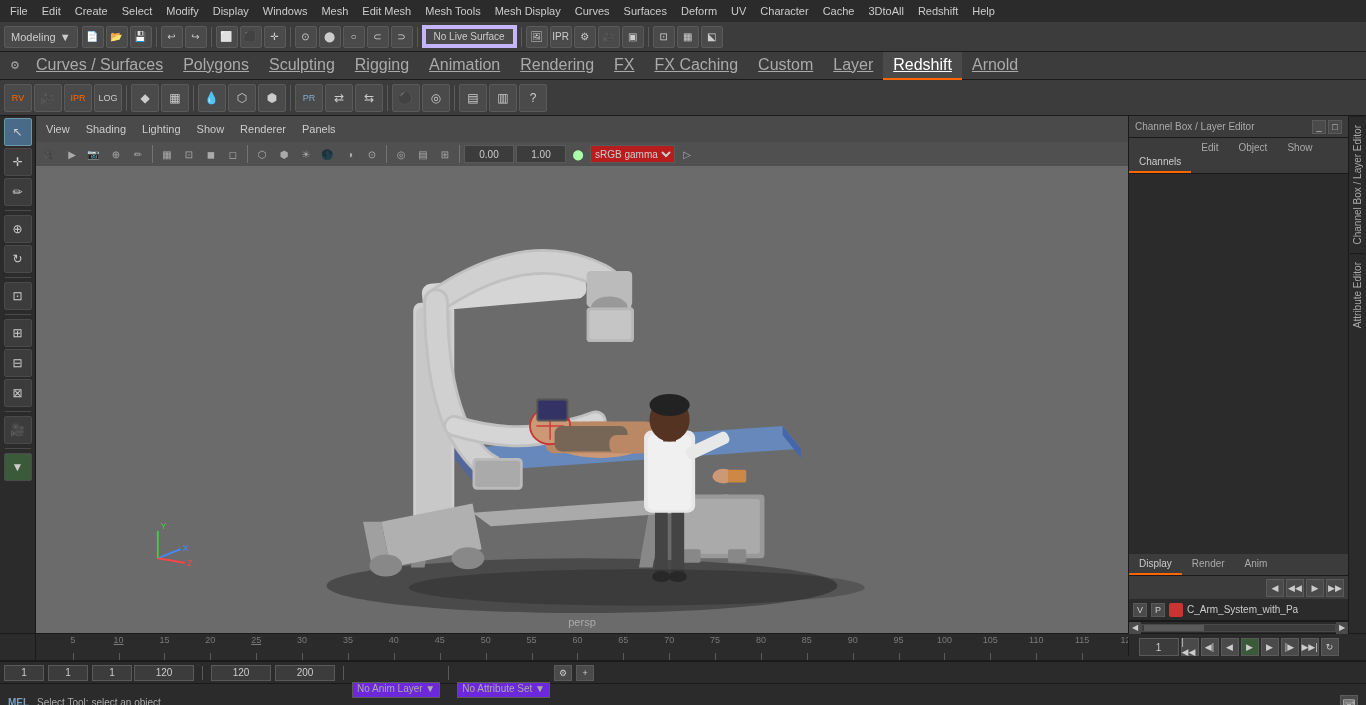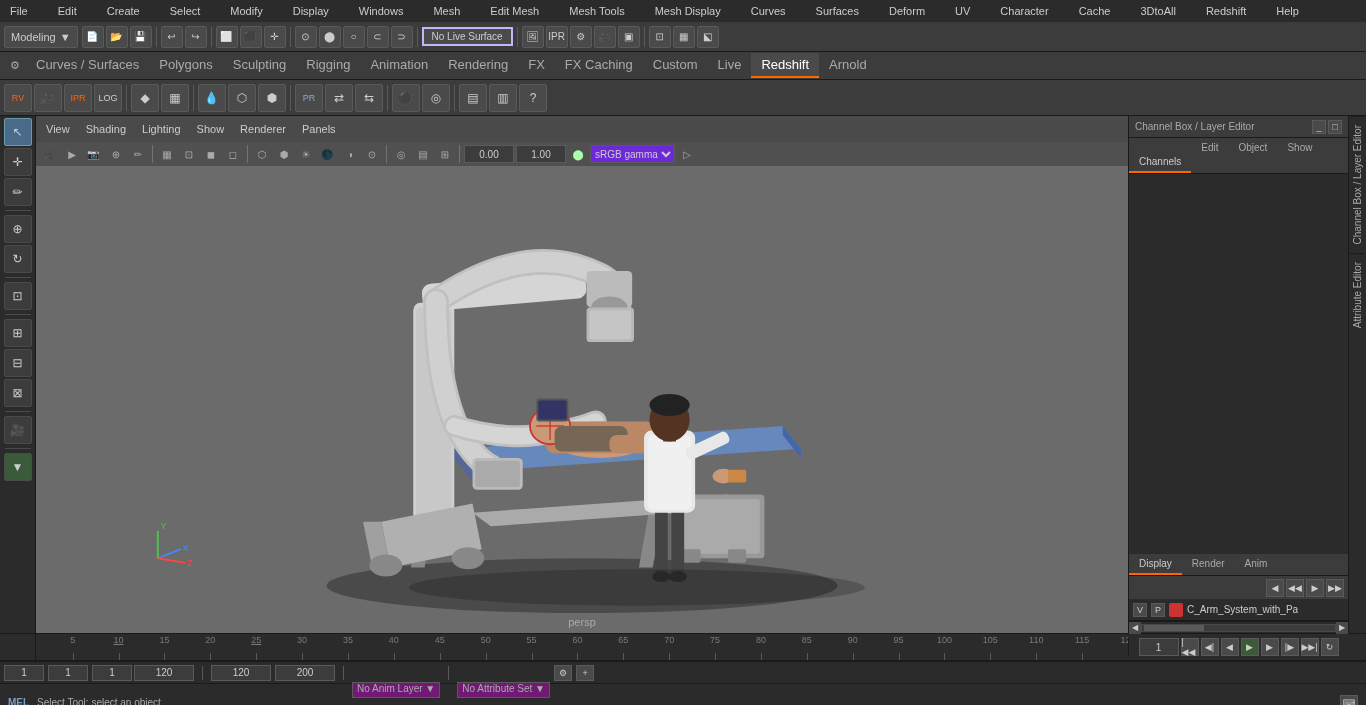--- a/index.html
+++ b/index.html
@@ -1,40 +1,40 @@
 <!DOCTYPE html>
 <html><head>
   <meta charset="utf-8">
   <style>
     * { margin: 0; padding: 0; box-sizing: border-box; }
     body { width: 1366px; height: 705px; background: #3c3c3c; font-family: 'Segoe UI', Arial, sans-serif; font-size: 11px; color: #cccccc; overflow: hidden; }
 
     
     #menu-bar {
-      display: flex; align-items: center; background: #2b2b2b; height: 22px; padding: 0 4px; gap: 18px;
+      display: flex; align-items: center; background: #2b2b2b; height: 22px; padding: 0 4px; gap: 2px;
     }
     .menu-item { padding: 2px 6px; color: #cccccc; cursor: pointer; white-space: nowrap; }
 
     
     #workspace-bar {
       display: flex; align-items: center; background: #3c3c3c; height: 30px; padding: 0 4px; gap: 4px; border-bottom: 1px solid #1a1a1a;
     }
     .workspace-dropdown {
       background: #4a4a4a; border: 1px solid #5a5a5a; color: #cccccc; padding: 2px 6px; height: 22px; display: flex; align-items: center; gap: 4px; cursor: pointer; border-radius: 2px;
     }
     .toolbar-icons { display: flex; align-items: center; gap: 2px; }
     .tb-icon { width: 22px; height: 22px; background: #4a4a4a; border: 1px solid #5a5a5a; border-radius: 2px; display: flex; align-items: center; justify-content: center; cursor: pointer; font-size: 10px; }
     .tb-sep { width: 1px; height: 20px; background: #5a5a5a; margin: 0 2px; }
-    .no-live { background: #4a4a4a; border: 2px solid #c4b5fd; color: #cccccc; padding: 2px 8px; font-size: 10px; cursor: pointer; }
+    .no-live { background: #4a4a4a; border: 4px solid #c4b5fd; color: #cccccc; padding: 2px 8px; font-size: 10px; cursor: pointer; }
 
     
     #tab-bar {
       display: flex; align-items: center; background: #3c3c3c; height: 28px; border-bottom: 1px solid #1a1a1a; padding: 0 4px;
     }
-    .tab-item { padding: 4px 10px; color: #aaaaaa; cursor: pointer; font-size: 13px; border-bottom: 2px solid transparent; }
+    .tab-item { padding: 4px 10px; color: #aaaaaa; cursor: pointer; font-size: 16px; border-bottom: 2px solid transparent; text-decoration: underline; }
     .tab-item.active { color: #ffffff; border-bottom: 2px solid #ff6600; background: #4a4a4a; }
     .gear-btn { width: 22px; height: 22px; background: transparent; border: none; color: #aaaaaa; cursor: pointer; display: flex; align-items: center; justify-content: center; }
 
     
     #icon-shelf {
       display: flex; align-items: center; background: #3c3c3c; height: 36px; padding: 2px 4px; gap: 2px; border-bottom: 1px solid #1a1a1a;
     }
     .shelf-icon { width: 28px; height: 28px; background: #4a4a4a; border: 1px solid #5a5a5a; border-radius: 2px; display: flex; align-items: center; justify-content: center; cursor: pointer; font-size: 12px; }
     .shelf-sep { width: 1px; height: 26px; background: #5a5a5a; margin: 0 2px; }
 
@@ -57,21 +57,21 @@
     #viewport-header {
       display: flex; align-items: center; background: rgba(0,0,0,0.3); height: 26px; padding: 0 4px; gap: 4px; position: absolute; top: 0; left: 0; right: 0; z-index: 10;
     }
     .vp-menu { padding: 2px 6px; color: #cccccc; cursor: pointer; font-size: 11px; }
     #viewport-toolbar {
       position: absolute; top: 26px; left: 0; right: 0; background: rgba(0,0,0,0.25); height: 24px; display: flex; align-items: center; padding: 0 4px; gap: 2px; z-index: 10;
     }
     .vp-tb-icon { width: 20px; height: 20px; display: flex; align-items: center; justify-content: center; cursor: pointer; font-size: 10px; color: #aaaaaa; }
     .vp-sep { width: 1px; height: 18px; background: rgba(255,255,255,0.2); margin: 0 2px; }
     .vp-input { background: #3c3c3c; border: 1px solid #5a5a5a; color: #cccccc; width: 50px; height: 18px; text-align: center; font-size: 10px; }
-    .vp-select { background: #6d28d9; border: 1px solid #5a5a5a; color: #cccccc; height: 18px; font-size: 10px; }
+    .vp-select { background: #b91c1c; border: 1px solid #5a5a5a; color: #cccccc; height: 18px; font-size: 10px; }
 
     
     #scene-3d {
       position: absolute; top: 50px; left: 0; right: 0; bottom: 20px; display: flex; align-items: center; justify-content: center;
     }
     #persp-label {
       position: absolute; bottom: 5px; left: 50%; transform: translateX(-50%); color: #aaaaaa; font-size: 11px;
     }
 
     
@@ -124,21 +124,21 @@
     #time-controls-right { width: 220px; background: #2b2b2b; display: flex; align-items: center; justify-content: center; gap: 2px; border-left: 1px solid #1a1a1a; padding: 0 4px; }
     .tc-btn { width: 18px; height: 18px; background: #4a4a4a; border: 1px solid #5a5a5a; display: flex; align-items: center; justify-content: center; font-size: 9px; cursor: pointer; }
     #current-frame { width: 40px; height: 18px; background: #3c3c3c; border: 1px solid #5a5a5a; color: #cccccc; text-align: center; font-size: 10px; }
 
     
     #bottom-bar {
       height: 22px; background: #2b2b2b; display: flex; align-items: center; gap: 4px; padding: 0 4px; border-top: 1px solid #1a1a1a;
     }
     .frame-input { width: 40px; height: 16px; background: #3c3c3c; border: 1px solid #5a5a5a; color: #cccccc; text-align: center; font-size: 10px; }
     .frame-input-wide { width: 60px; height: 16px; background: #3c3c3c; border: 1px solid #5a5a5a; color: #cccccc; text-align: center; font-size: 10px; }
-    .dropdown-sm { height: 16px; background: #701a75; border: 1px solid #5a5a5a; color: #aaaaaa; font-size: 10px; padding: 0 4px; cursor: pointer; margin-top: 35px; }
+    .dropdown-sm { height: 16px; background: #6d28d9; border: 1px solid #5a5a5a; color: #aaaaaa; font-size: 10px; padding: 0 4px; cursor: pointer; margin-top: 35px; }
     .bb-sep { width: 1px; height: 14px; background: #5a5a5a; margin: 0 4px; }
     .bb-btn { width: 18px; height: 16px; background: #4a4a4a; border: 1px solid #5a5a5a; display: flex; align-items: center; justify-content: center; font-size: 9px; cursor: pointer; color: #cccccc; }
 
     
     #status-bar {
       height: 38px; background: #2b2b2b; display: flex; align-items: center; padding: 0 8px; border-top: 1px solid #1a1a1a;
     }
     .mel-label { color: #7a9fbf; font-size: 10px; font-weight: bold; margin-right: 8px; }
     .status-text { color: #aaaaaa; font-size: 10px; }
   </style>
@@ -209,21 +209,21 @@
   <div class="gear-btn">⚙</div>
   <div class="tab-item">Curves / Surfaces</div>
   <div class="tab-item">Polygons</div>
   <div class="tab-item">Sculpting</div>
   <div class="tab-item">Rigging</div>
   <div class="tab-item">Animation</div>
   <div class="tab-item">Rendering</div>
   <div class="tab-item">FX</div>
   <div class="tab-item">FX Caching</div>
   <div class="tab-item">Custom</div>
-  <div class="tab-item">Live</div>
+  <div class="tab-item">Layer</div>
   <div class="tab-item active">Redshift</div>
   <div class="tab-item">Arnold</div>
 </div>
 
 <div id="icon-shelf">
 
   <div class="shelf-icon" style="font-size:9px; color:#ff6600;text-align:right;">RV</div>
   <div class="shelf-icon">🎥</div>
   <div class="shelf-icon" style="font-size:9px; color:#ff6600;">IPR</div>
   <div class="shelf-icon" style="font-size:9px;">LOG</div>

